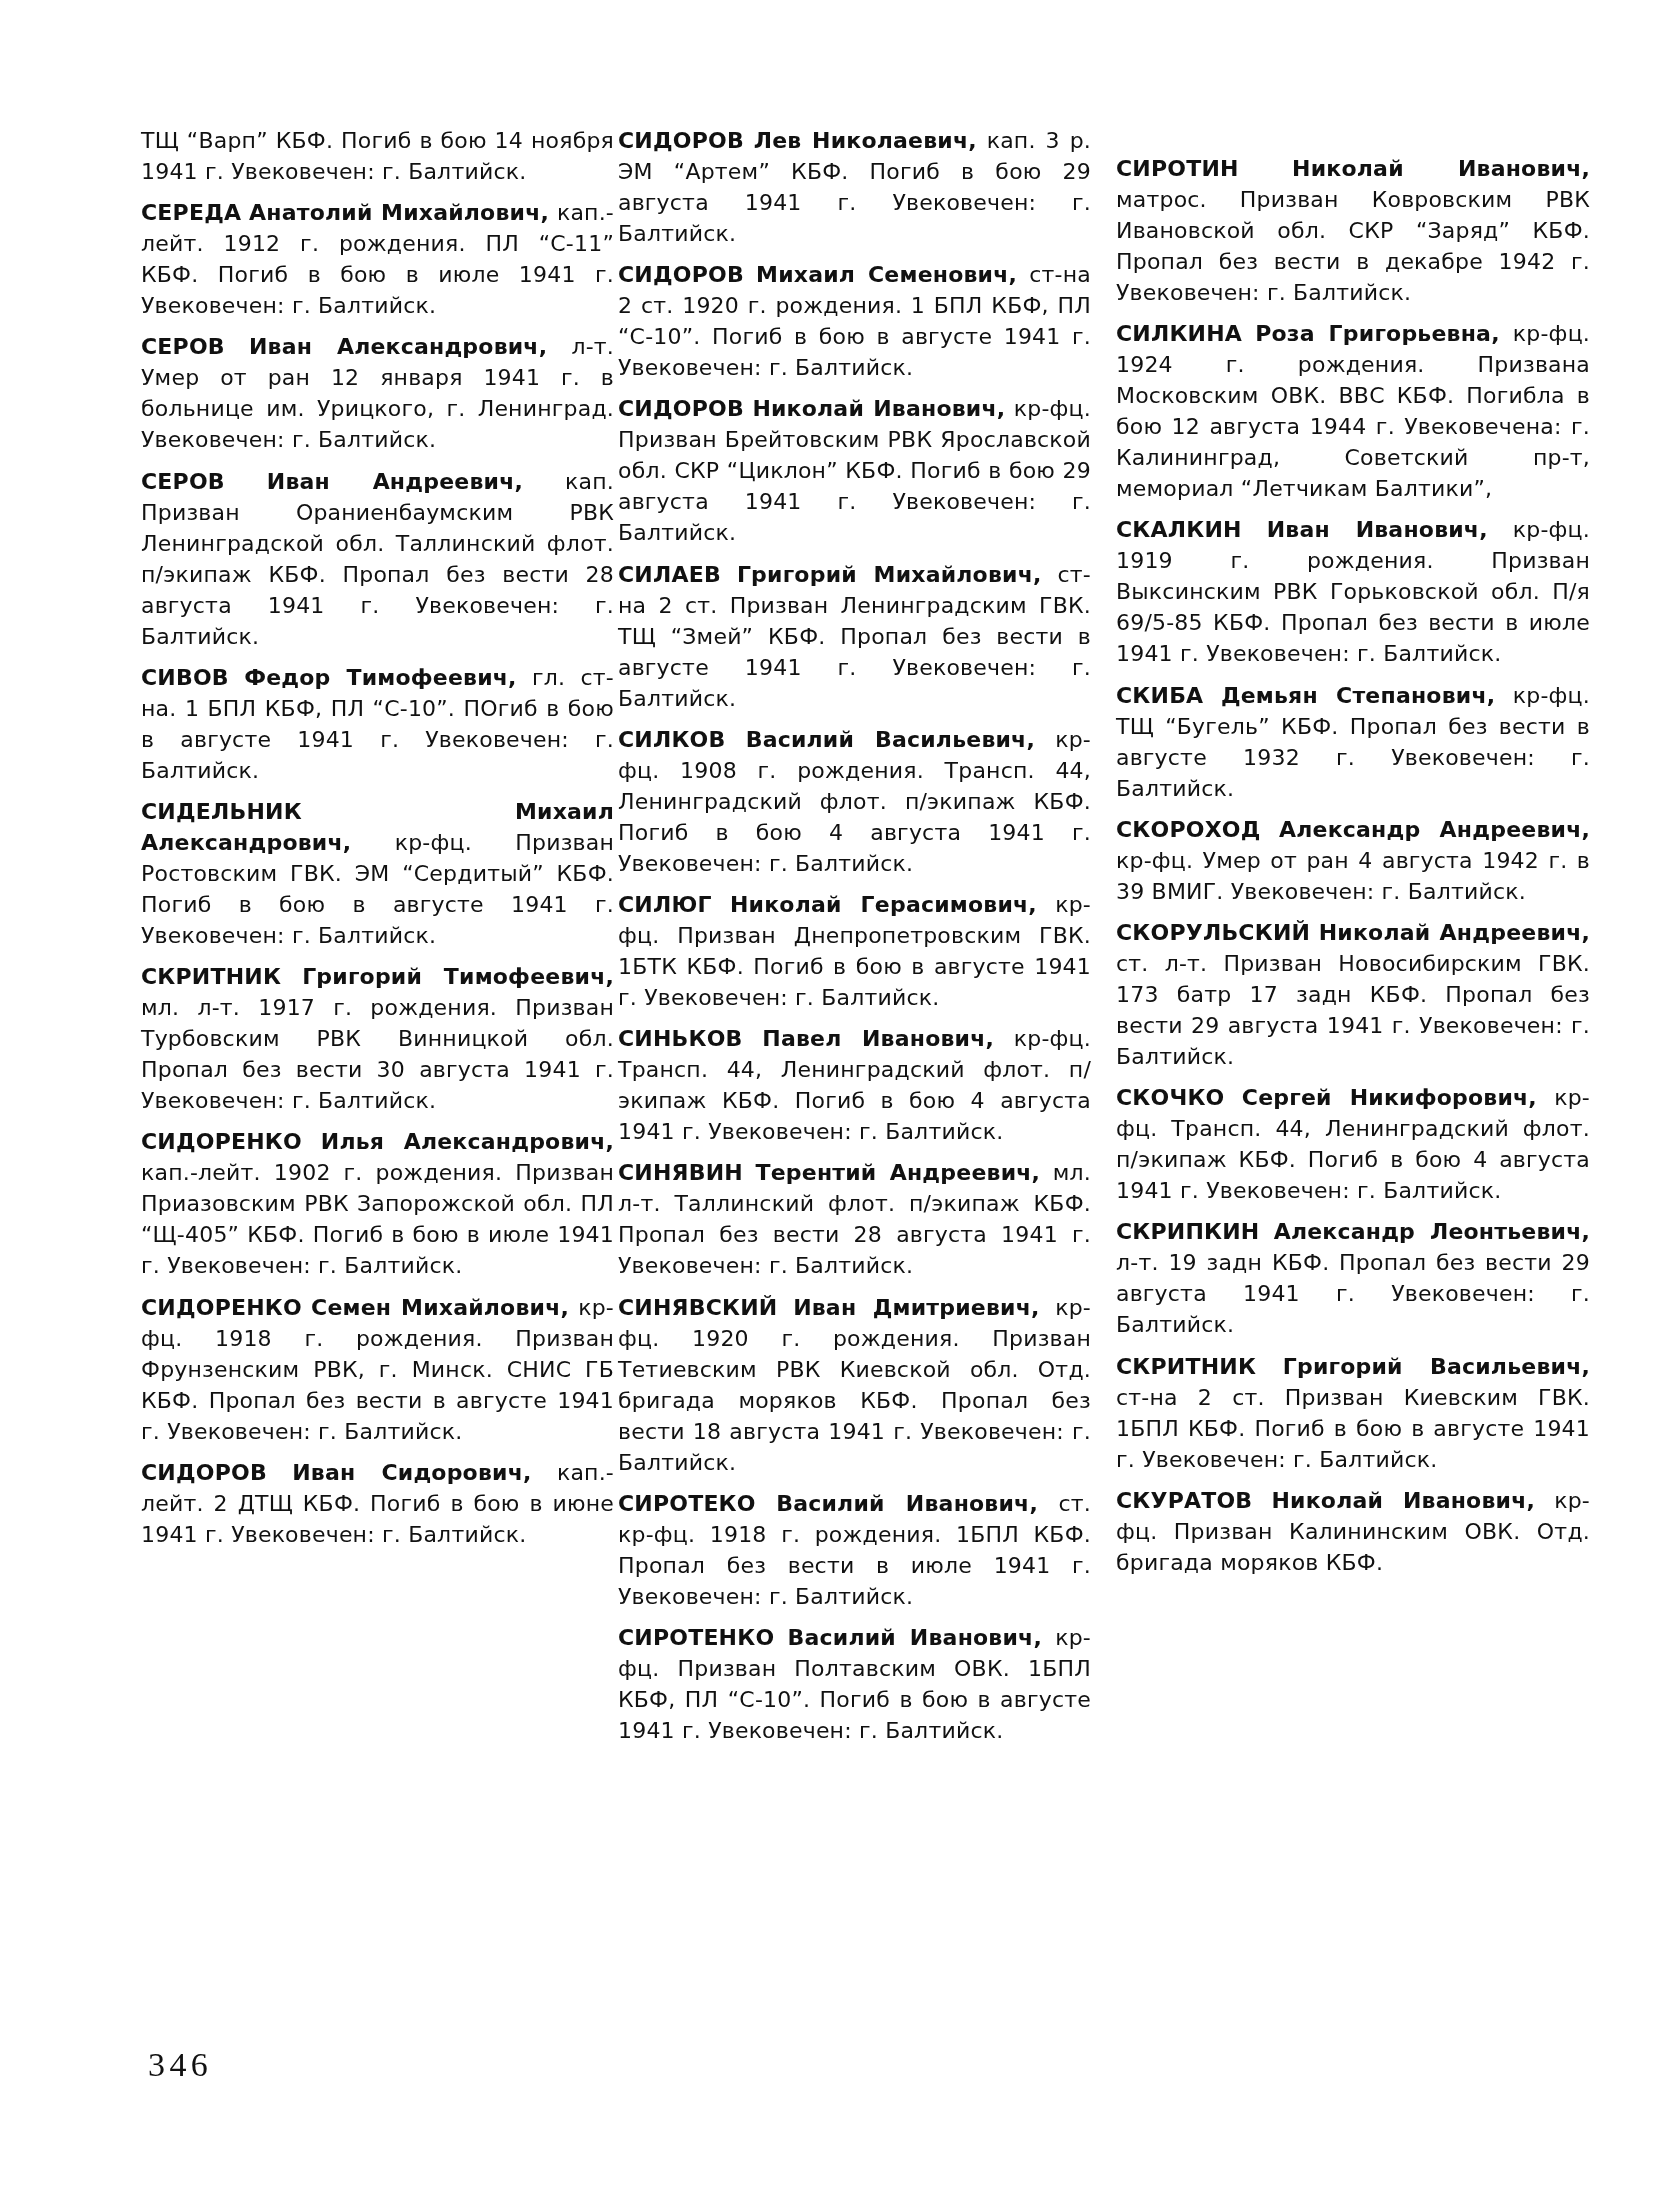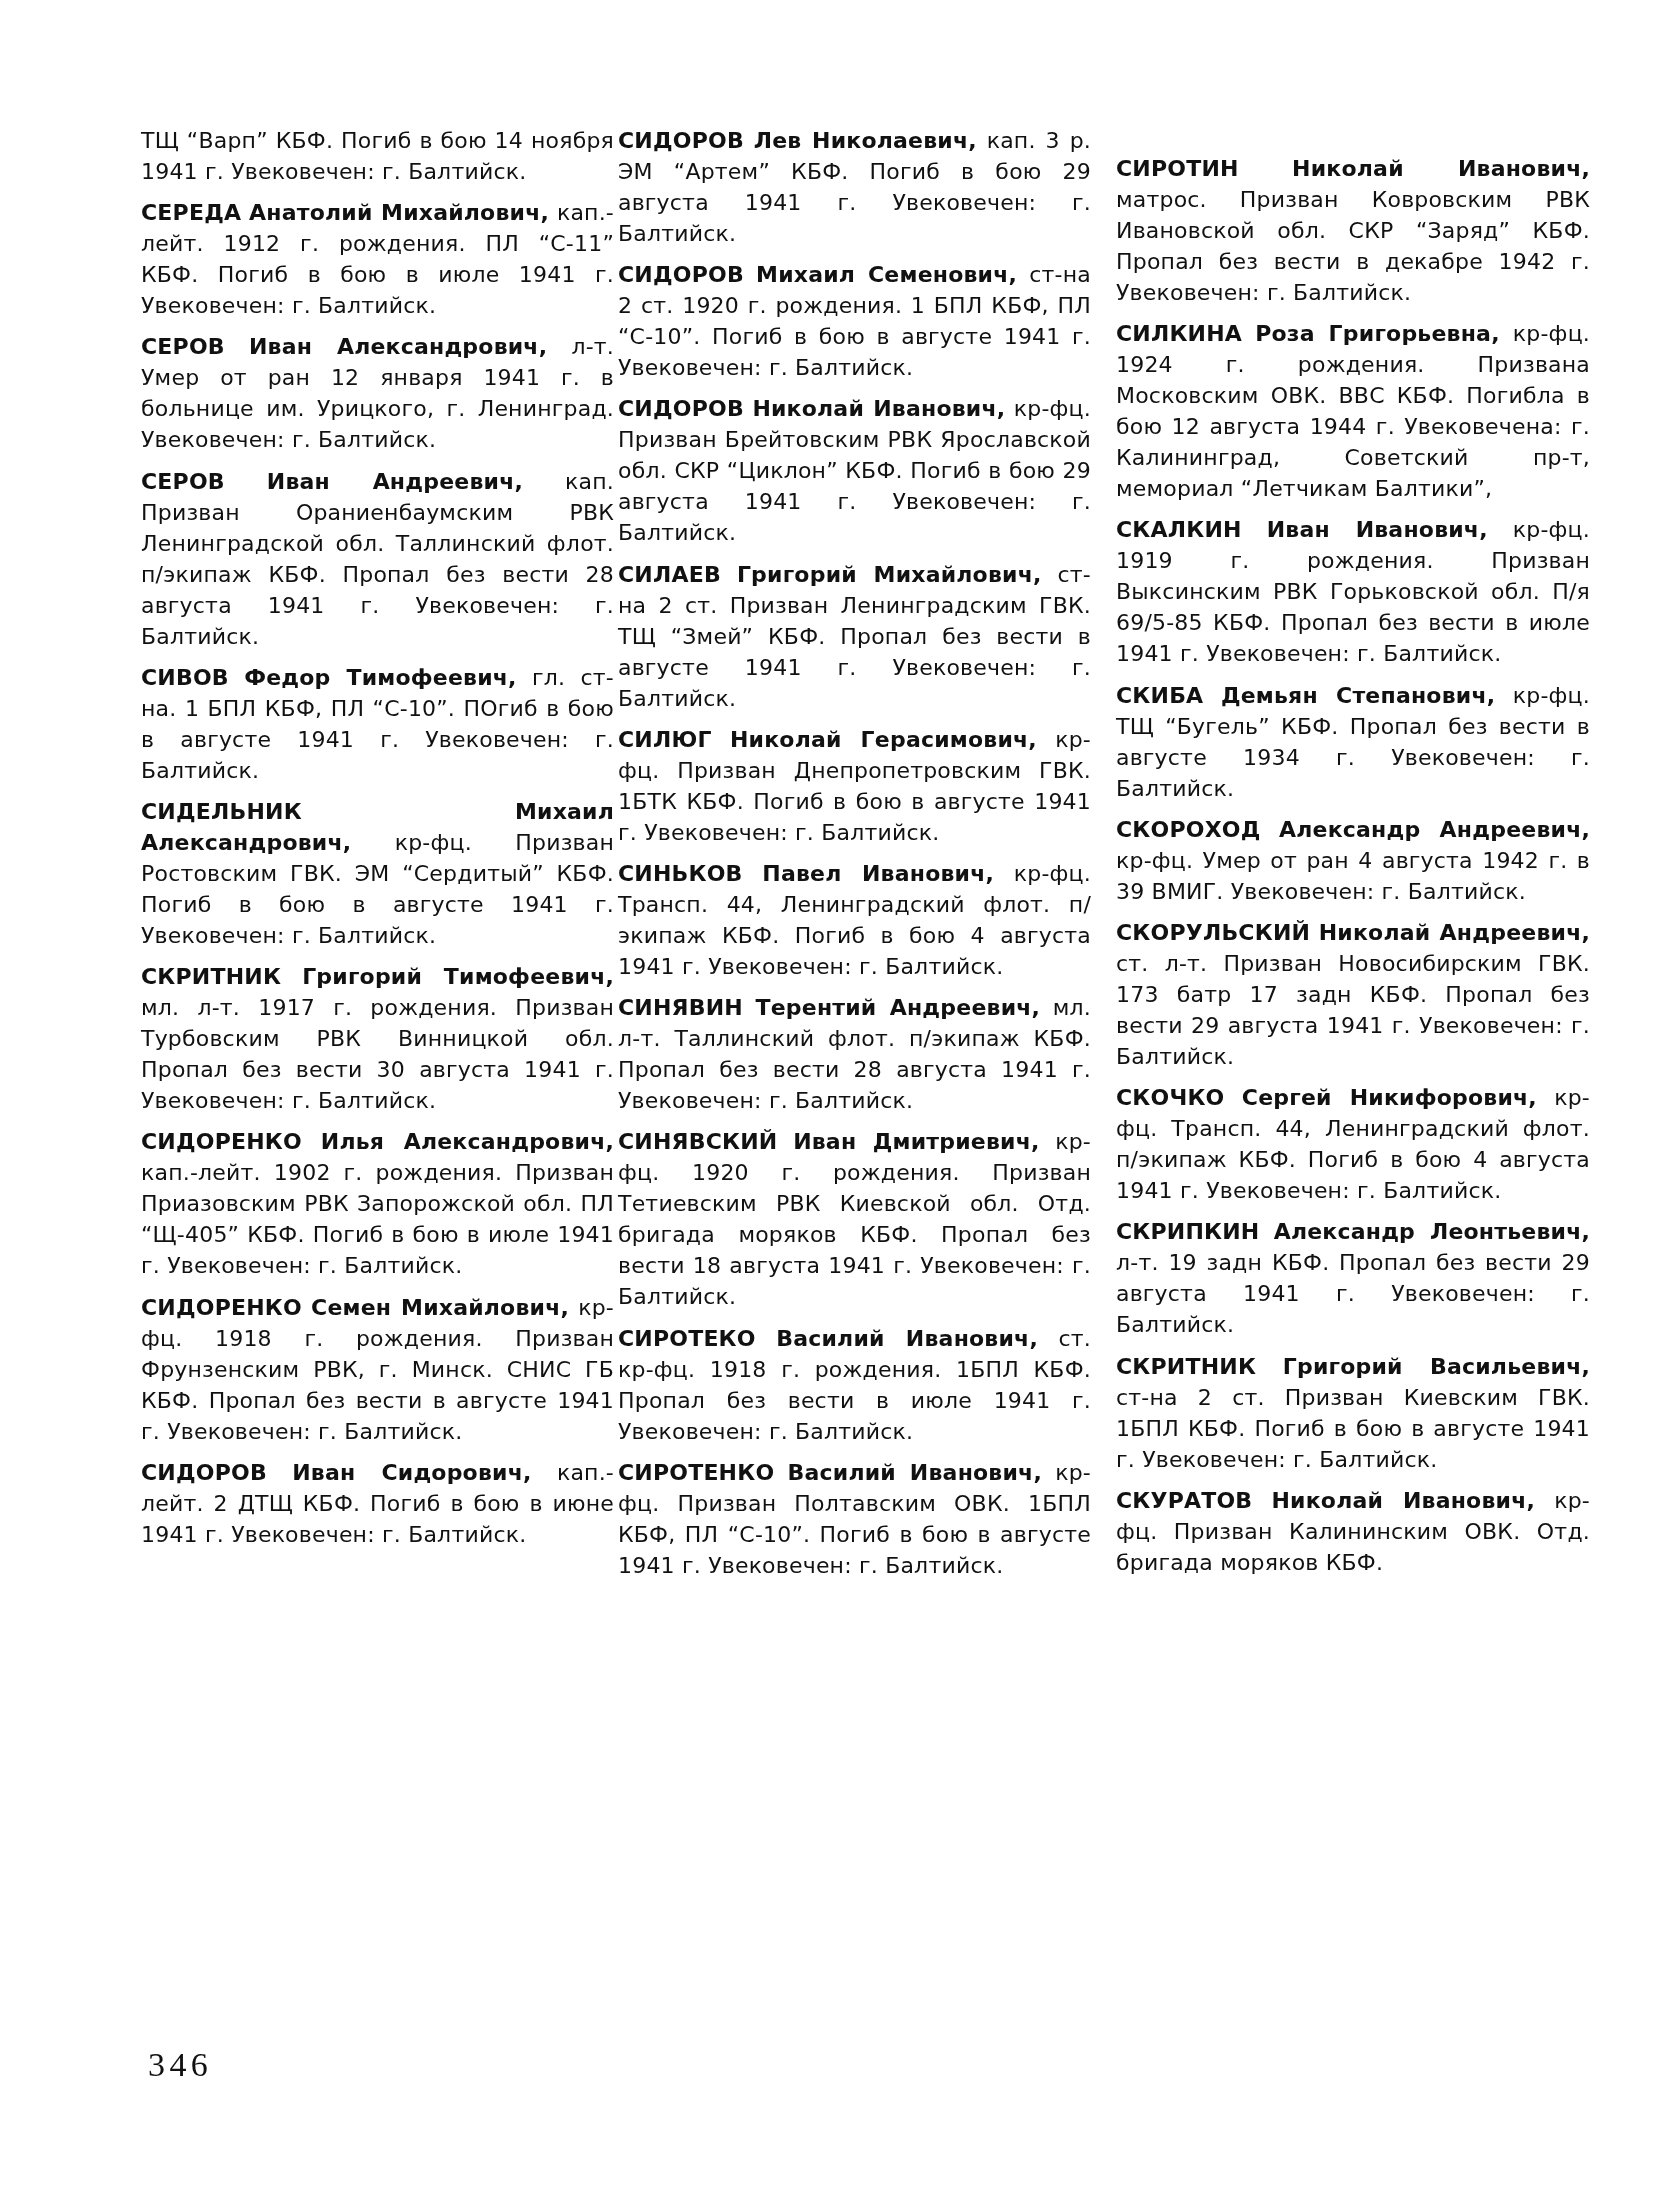--- a/index.html
+++ b/index.html
@@ -28,32 +28,33 @@
     <p class="entry"><span class="surname">СКРИТНИК</span> <span class="given">Григорий Тимофеевич,</span> <span class="details">мл. л-т. 1917 г. рождения. Призван Турбовским РВК Винницкой обл. Пропал без вести 30 августа 1941 г. Увековечен: г. Балтийск.</span></p>
     <p class="entry"><span class="surname">СИДОРЕНКО</span> <span class="given">Илья Александрович,</span> <span class="details">кап.-лейт. 1902 г. рождения. Призван Приазовским РВК Запорожской обл. ПЛ “Щ-405” КБФ. Погиб в бою в июле 1941 г. Увековечен: г. Балтийск.</span></p>
     <p class="entry"><span class="surname">СИДОРЕНКО</span> <span class="given">Семен Михайлович,</span> <span class="details">кр-фц. 1918 г. рождения. Призван Фрунзенским РВК, г. Минск. СНИС ГБ КБФ. Пропал без вести в августе 1941 г. Увековечен: г. Балтийск.</span></p>
     <p class="entry"><span class="surname">СИДОРОВ</span> <span class="given">Иван Сидорович,</span> <span class="details">кап.-лейт. 2 ДТЩ КБФ. Погиб в бою в июне 1941 г. Увековечен: г. Балтийск.</span></p>
   </div>
 <div id="col2" class="col">
     <p class="entry"><span class="surname">СИДОРОВ</span> <span class="given">Лев Николаевич,</span> <span class="details">кап. 3 р. ЭМ “Артем” КБФ. Погиб в бою 29 августа 1941 г. Увековечен: г. Балтийск.</span></p>
     <p class="entry"><span class="surname">СИДОРОВ</span> <span class="given">Михаил Семенович,</span> <span class="details">ст-на 2 ст. 1920 г. рождения. 1 БПЛ КБФ, ПЛ “С-10”. Погиб в бою в августе 1941 г. Увековечен: г. Балтийск.</span></p>
     <p class="entry"><span class="surname">СИДОРОВ</span> <span class="given">Николай Иванович,</span> <span class="details">кр-фц. Призван Брейтовским РВК Ярославской обл. СКР “Циклон” КБФ. Погиб в бою 29 августа 1941 г. Увековечен: г. Балтийск.</span></p>
     <p class="entry"><span class="surname">СИЛАЕВ</span> <span class="given">Григорий Михайлович,</span> <span class="details">ст-на 2 ст. Призван Ленинградским ГВК. ТЩ “Змей” КБФ. Пропал без вести в августе 1941 г. Увековечен: г. Балтийск.</span></p>
+    <p class="entry"><span class="surname">СИЛКОВ</span> <span class="given">Василий Васильевич,</span> <span class="details">кр-фц. 1908 г. рождения. Трансп. 44, Ленинградский флот. п/экипаж КБФ. Погиб в бою 4 августа 1941 г. Увековечен: г. Балтийск.</span></p>
     <p class="entry"><span class="surname">СИЛЮГ</span> <span class="given">Николай Герасимович,</span> <span class="details">кр-фц. Призван Днепропетровским ГВК. 1БТК КБФ. Погиб в бою в августе 1941 г. Увековечен: г. Балтийск.</span></p>
     <p class="entry"><span class="surname">СИНЬКОВ</span> <span class="given">Павел Иванович,</span> <span class="details">кр-фц. Трансп. 44, Ленинградский флот. п/экипаж КБФ. Погиб в бою 4 августа 1941 г. Увековечен: г. Балтийск.</span></p>
     <p class="entry"><span class="surname">СИНЯВИН</span> <span class="given">Терентий Андреевич,</span> <span class="details">мл. л-т. Таллинский флот. п/экипаж КБФ. Пропал без вести 28 августа 1941 г. Увековечен: г. Балтийск.</span></p>
     <p class="entry"><span class="surname">СИНЯВСКИЙ</span> <span class="given">Иван Дмитриевич,</span> <span class="details">кр-фц. 1920 г. рождения. Призван Тетиевским РВК Киевской обл. Отд. бригада моряков КБФ. Пропал без вести 18 августа 1941 г. Увековечен: г. Балтийск.</span></p>
     <p class="entry"><span class="surname">СИРОТЕКО</span> <span class="given">Василий Иванович,</span> <span class="details">ст. кр-фц. 1918 г. рождения. 1БПЛ КБФ. Пропал без вести в июле 1941 г. Увековечен: г. Балтийск.</span></p>
     <p class="entry"><span class="surname">СИРОТЕНКО</span> <span class="given">Василий Иванович,</span> <span class="details">кр-фц. Призван Полтавским ОВК. 1БПЛ КБФ, ПЛ “С-10”. Погиб в бою в августе 1941 г. Увековечен: г. Балтийск.</span></p>
   </div>
 <div id="col3" class="col">
     <p class="entry"><span class="surname">СИРОТИН</span> <span class="given">Николай Иванович,</span> <span class="details">матрос. Призван Ковровским РВК Ивановской обл. СКР “Заряд” КБФ. Пропал без вести в декабре 1942 г. Увековечен: г. Балтийск.</span></p>
     <p class="entry"><span class="surname">СИЛКИНА</span> <span class="given">Роза Григорьевна,</span> <span class="details">кр-фц. 1924 г. рождения. Призвана Московским ОВК. ВВС КБФ. Погибла в бою 12 августа 1944 г. Увековечена: г. Калининград, Советский пр-т, мемориал “Летчикам Балтики”,</span></p>
     <p class="entry"><span class="surname">СКАЛКИН</span> <span class="given">Иван Иванович,</span> <span class="details">кр-фц. 1919 г. рождения. Призван Выксинским РВК Горьковской обл. П/я 69/5-85 КБФ. Пропал без вести в июле 1941 г. Увековечен: г. Балтийск.</span></p>
-    <p class="entry"><span class="surname">СКИБА</span> <span class="given">Демьян Степанович,</span> <span class="details">кр-фц. ТЩ “Бугель” КБФ. Пропал без вести в августе 1934 г. Увековечен: г. Балтийск.</span></p>
+    <p class="entry"><span class="surname">СКИБА</span> <span class="given">Демьян Степанович,</span> <span class="details">кр-фц. ТЩ “Бугель” КБФ. Пропал без вести в августе 1932 г. Увековечен: г. Балтийск.</span></p>
     <p class="entry"><span class="surname">СКОРОХОД</span> <span class="given">Александр Андреевич,</span> <span class="details">кр-фц. Умер от ран 4 августа 1942 г. в 39 ВМИГ. Увековечен: г. Балтийск.</span></p>
     <p class="entry"><span class="surname">СКОРУЛЬСКИЙ</span> <span class="given">Николай Андреевич,</span> <span class="details">ст. л-т. Призван Новосибирским ГВК. 173 батр 17 задн КБФ. Пропал без вести 29 августа 1941 г. Увековечен: г. Балтийск.</span></p>
     <p class="entry"><span class="surname">СКОЧКО</span> <span class="given">Сергей Никифорович,</span> <span class="details">кр-фц. Трансп. 44, Ленинградский флот. п/экипаж КБФ. Погиб в бою 4 августа 1941 г. Увековечен: г. Балтийск.</span></p>
     <p class="entry"><span class="surname">СКРИПКИН</span> <span class="given">Александр Леонтьевич,</span> <span class="details">л-т. 19 задн КБФ. Пропал без вести 29 августа 1941 г. Увековечен: г. Балтийск.</span></p>
     <p class="entry"><span class="surname">СКРИТНИК</span> <span class="given">Григорий Васильевич,</span> <span class="details">ст-на 2 ст. Призван Киевским ГВК. 1БПЛ КБФ. Погиб в бою в августе 1941 г. Увековечен: г. Балтийск.</span></p>
     <p class="entry"><span class="surname">СКУРАТОВ</span> <span class="given">Николай Иванович,</span> <span class="details">кр-фц. Призван Калининским ОВК. Отд. бригада моряков КБФ.</span></p>
   </div>
 
 <div class="page-number">346</div>
 

